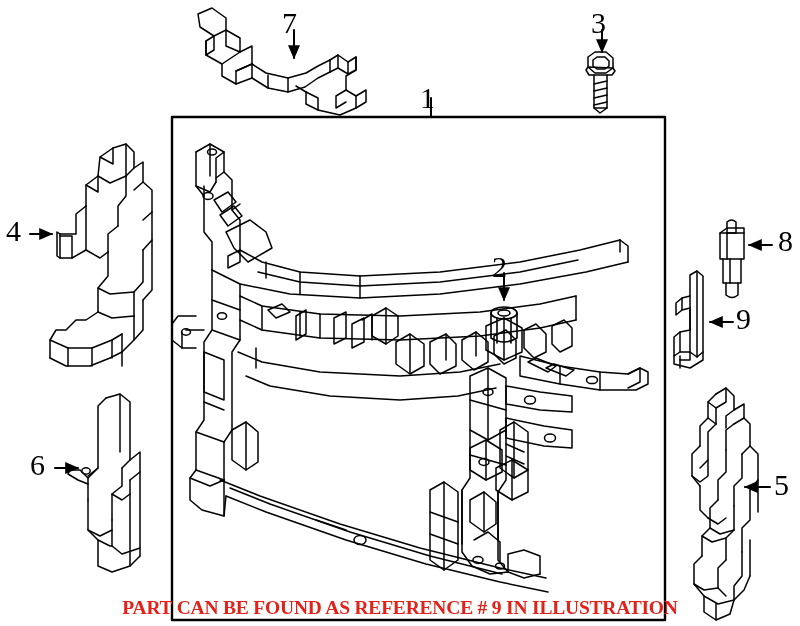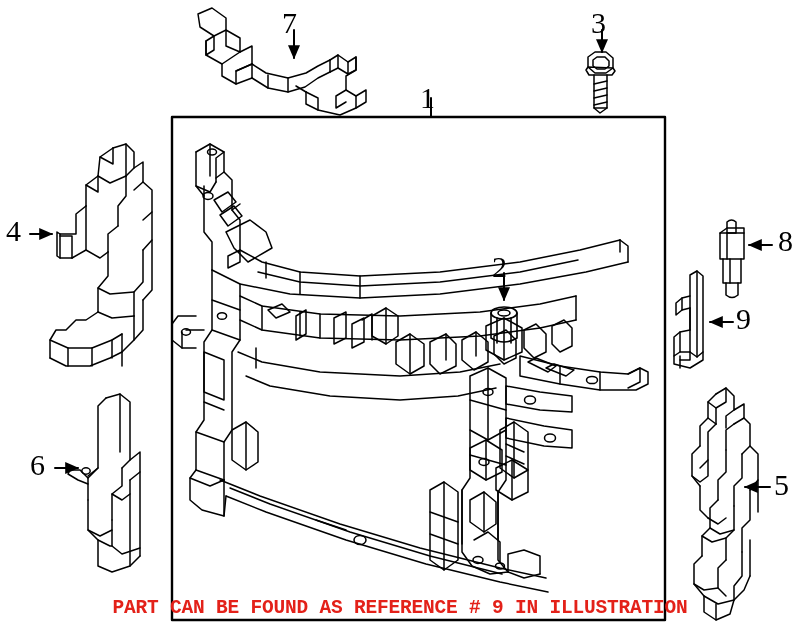--- a/index.html
+++ b/index.html
@@ -24,21 +24,21 @@
     color:#000000;
     line-height:1;
     user-select:none;
   }
   #banner{
     position:absolute;
     left:0;
     top:597px;
     width:800px;
     text-align:center;
-    font-family:Liberation Mono, monospace;
+    font-family:Liberation Serif, serif;
     font-size:19.5px;
     font-weight:bold;
     letter-spacing:-0.2px;
     color:#e32119;
     white-space:nowrap;
   }
 </style>
 </head>
 <body>
 

